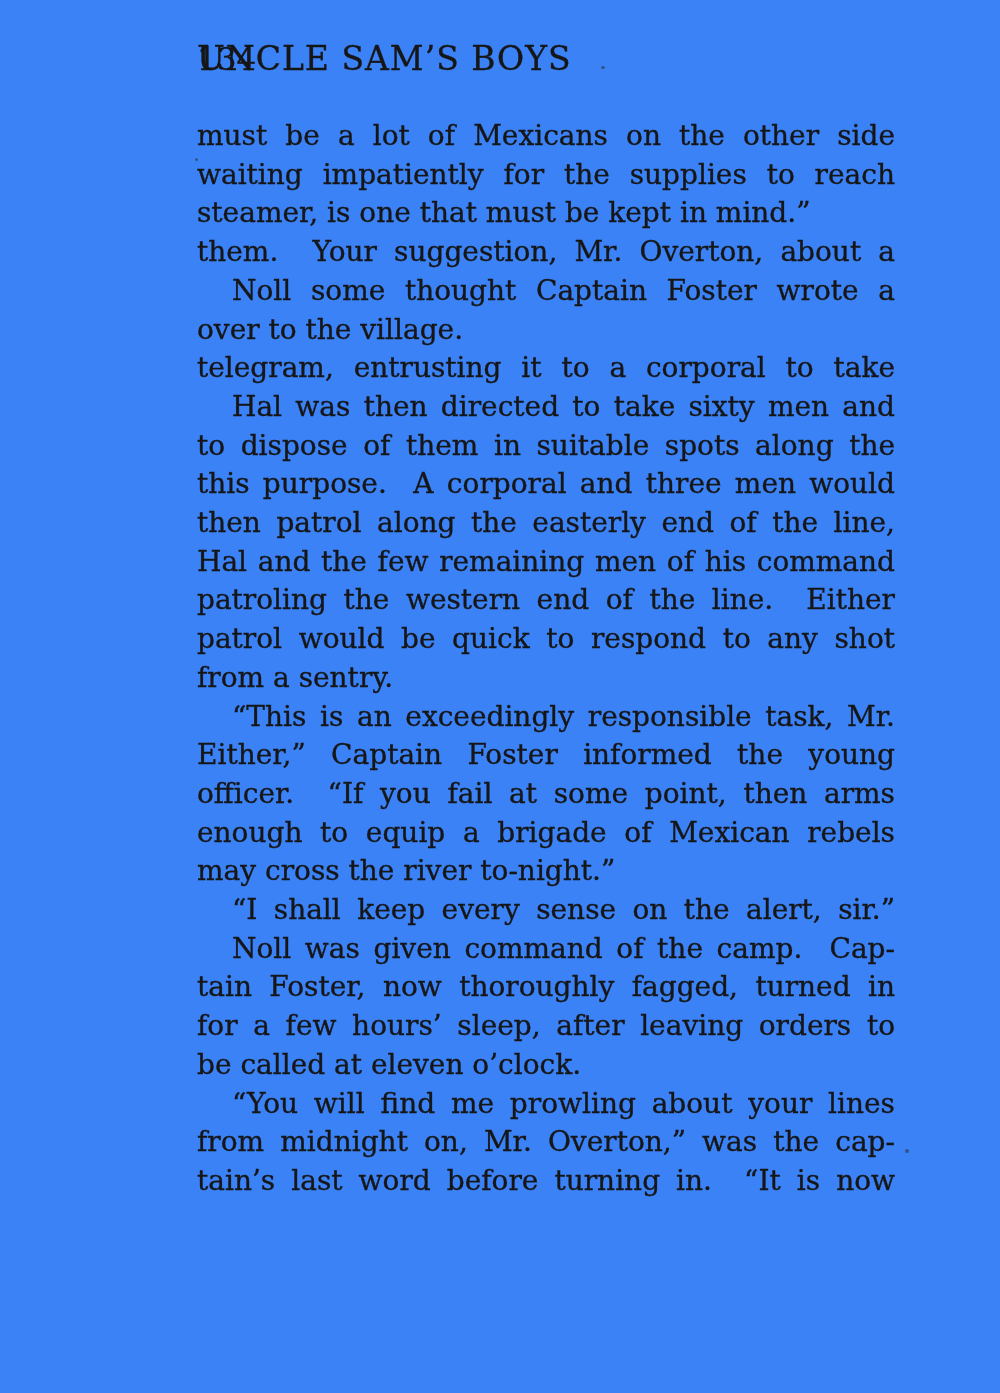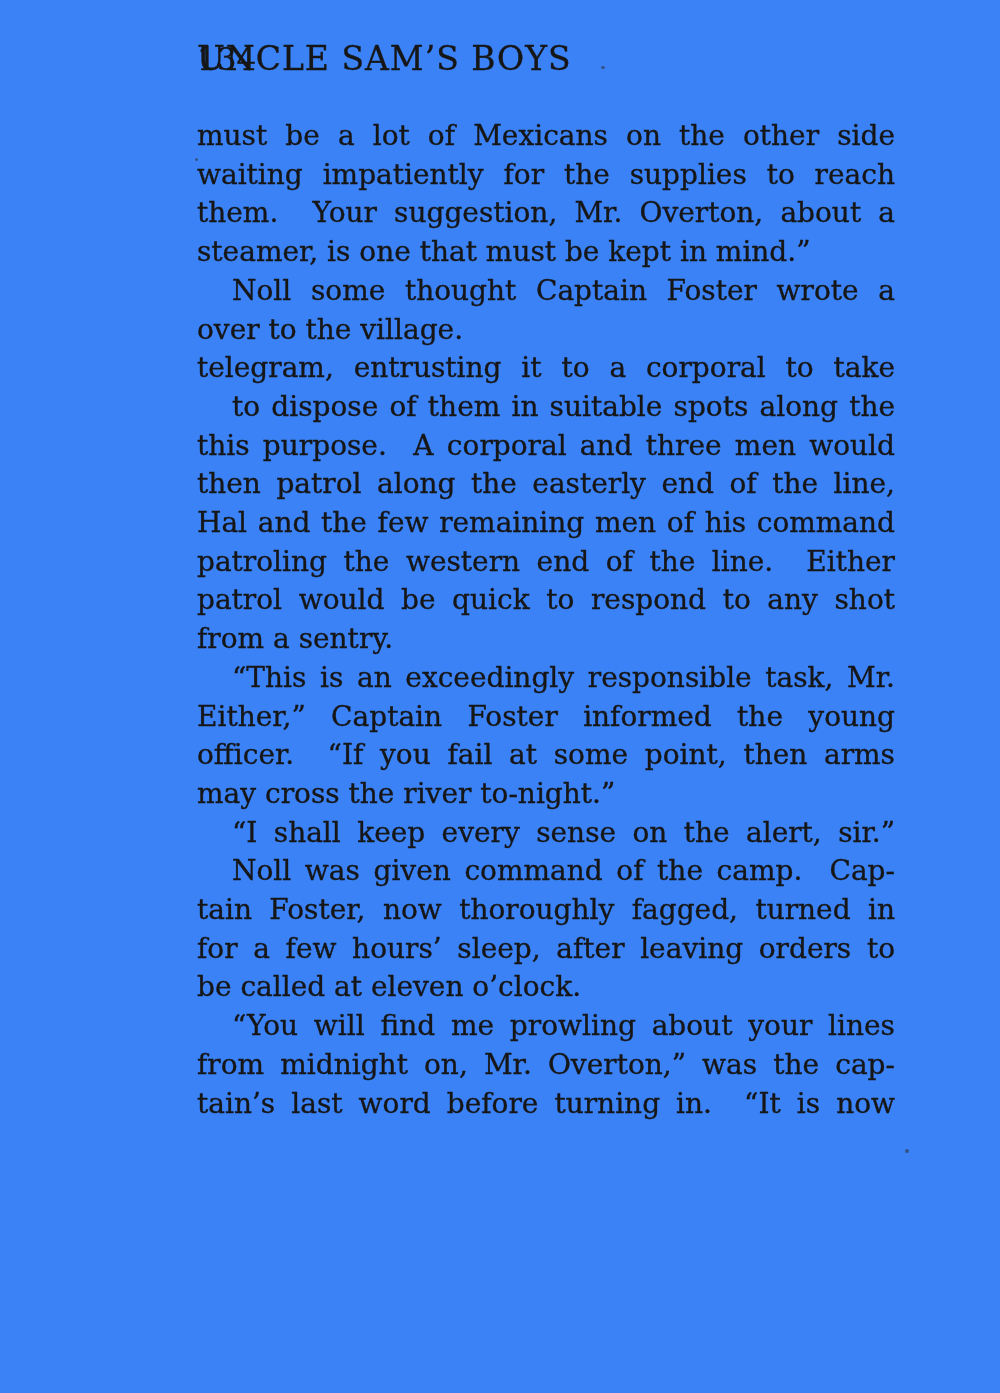--- a/index.html
+++ b/index.html
@@ -70,41 +70,43 @@
 <div class="page" style="background: #3b82f6; color: rgb(22, 22, 22);">
   <div class="header">
     <div class="page-number">134</div>
     <div class="running-title">UNCLE SAM’S BOYS</div>
   </div>
 
   <div class="content">
       <div class="para">
         <div class="line">must be a lot of Mexicans on the other side</div>
         <div class="line">waiting impatiently for the supplies to reach</div>
+        <div class="line end">steamer, is one that must be kept in mind.”</div>
         <div class="line">them.  Your suggestion, Mr. Overton, about a</div>
-        <div class="line end">steamer, is one that must be kept in mind.”</div>
       </div>
       <div class="para indent">
         <div class="line">Noll some thought Captain Foster wrote a</div>
         <div class="line end">over to the village.</div>
         <div class="line">telegram, entrusting it to a corporal to take</div>
       </div>
       <div class="para indent">
+        <div class="line">Hal was then directed to take sixty men and</div>
         <div class="line">to dispose of them in suitable spots along the</div>
         <div class="line">this purpose.  A corporal and three men would</div>
         <div class="line">then patrol along the easterly end of the line,</div>
         <div class="line">Hal and the few remaining men of his command</div>
         <div class="line">patroling the western end of the line.  Either</div>
         <div class="line">patrol would be quick to respond to any shot</div>
         <div class="line end">from a sentry.</div>
       </div>
       <div class="para indent">
         <div class="line">“This is an exceedingly responsible task, Mr.</div>
         <div class="line">Either,” Captain Foster informed the young</div>
         <div class="line">officer.  “If you fail at some point, then arms</div>
+        <div class="line">enough to equip a brigade of Mexican rebels</div>
         <div class="line end">may cross the river to-night.”</div>
       </div>
       <div class="para indent">
         <div class="line">“I shall keep every sense on the alert, sir.”</div>
       </div>
       <div class="para indent">
         <div class="line">Noll was given command of the camp.  Cap-</div>
         <div class="line">tain Foster, now thoroughly fagged, turned in</div>
         <div class="line">for a few hours’ sleep, after leaving orders to</div>
         <div class="line end">be called at eleven o’clock.</div>

